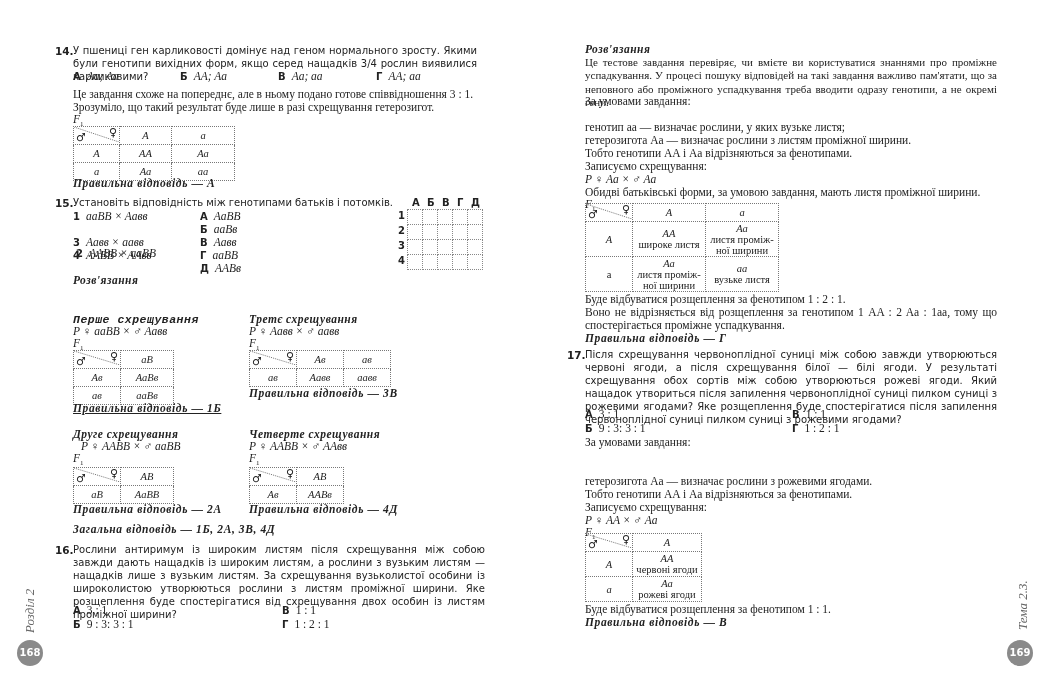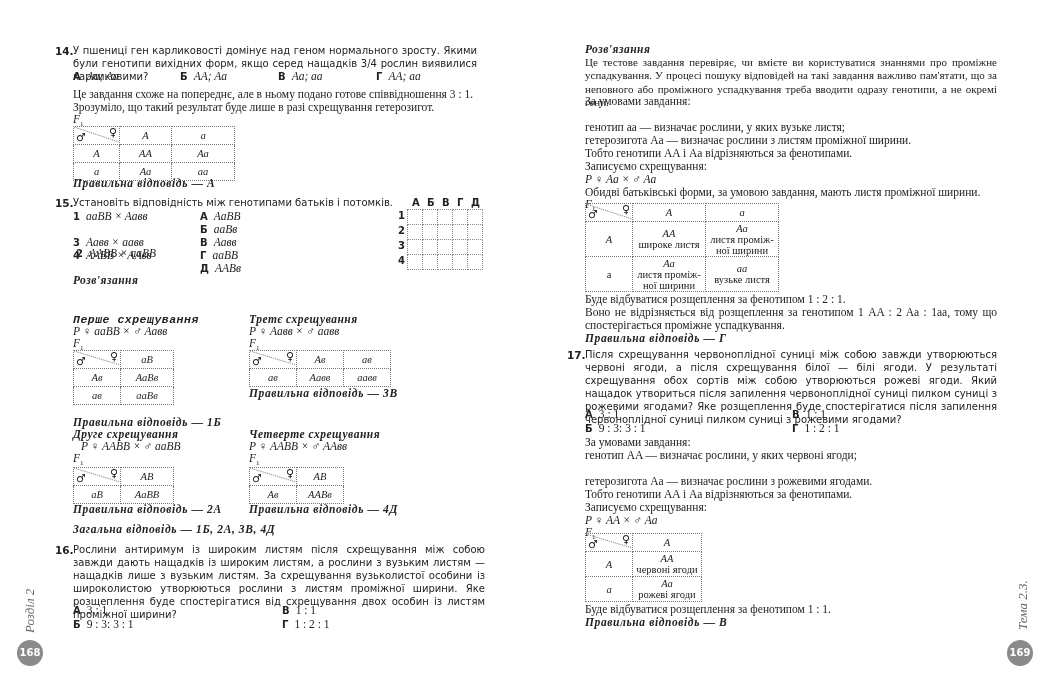--- a/index.html
+++ b/index.html
@@ -156,21 +156,21 @@
     <tr>
       <td style="height:14px;">Aв</td>
       <td>AaBв</td>
     </tr>
     <tr>
       <td style="height:14px;">aв</td>
       <td>aaBв</td>
     </tr>
   </tbody>
     </table>
-  <div class="ans" style="left:73px;top:416px;">Правильна відповідь — 1Б</div>
+  <div class="ans" style="left:73px;top:402px;text-decoration:underline;">Правильна відповідь — 1Б</div>
 
   <div class="h" style="left:249px;top:313px;">Третє схрещування</div>
   <div class="body" style="left:249px;top:325px;white-space:nowrap;font-style:italic;">P ♀ Aaвв × ♂ aaвв</div>
   <div class="f1" style="left:249px;top:337px;"><span>F</span><sub>1</sub></div>
   <table class="pun" style="left:249px;top:350px;">
     <tbody>
         <tr>
       <td class="corner" style="width:46px;height:14px;">
         <svg width="46" height="14">
               <line x1="0" y1="0" x2="46" y2="14" stroke="#777" stroke-dasharray="1,1"></line>
@@ -307,21 +307,20 @@
 
   <div class="qnum" style="left:42px;top:349px;">17.</div>
   <div class="qtext" style="left:60px;top:348px;width:412px;">Після схрещування червоноплідної суниці між собою завжди утворюються червоні ягоди, а після схрещування білої — білі ягоди. У результаті схрещування обох сортів між собою утворюються рожеві ягоди. Який нащадок утвориться після запилення червоноплідної суниці пилком суниці з рожевими ягодами? Яке розщеплення буде спостерігатися після запилення червоноплідної суниці пилком суниці з рожевими ягодами?</div>
 
   <div class="opt" style="left:60px;top:408px;"><b>А</b><span class="sv">3 : 1</span></div>
   <div class="opt" style="left:267px;top:408px;"><b>В</b><span class="sv">1 : 1</span></div>
   <div class="opt" style="left:60px;top:422px;"><b>Б</b><span class="sv">9 : 3: 3 : 1</span></div>
   <div class="opt" style="left:267px;top:422px;"><b>Г</b><span class="sv">1 : 2 : 1</span></div>
 
   <div class="body" style="left:60px;top:436px;white-space:nowrap;">За умовами завдання:</div>
-  <div class="body" style="left:60px;top:449px;white-space:nowrap;">генотип AA — визначає рослини, у яких червоні ягоди;</div>
   <div class="body" style="left:60px;top:475px;white-space:nowrap;">гетерозигота Aa — визначає рослини з рожевими ягодами.</div>
   <div class="body" style="left:60px;top:488px;white-space:nowrap;">Тобто генотипи AA і Aa відрізняються за фенотипами.</div>
   <div class="body" style="left:60px;top:501px;white-space:nowrap;">Записуємо схрещування:</div>
   <div class="body" style="left:60px;top:514px;white-space:nowrap;font-style:italic;">P ♀ AA × ♂ Aa</div>
   <div class="f1" style="left:60px;top:526px;"><span>F</span><sub>1</sub></div>
 
   <table class="pun" style="left:60px;top:533px;">
     <tbody>
         <tr>
       <td class="corner" style="width:46px;height:14px;">

